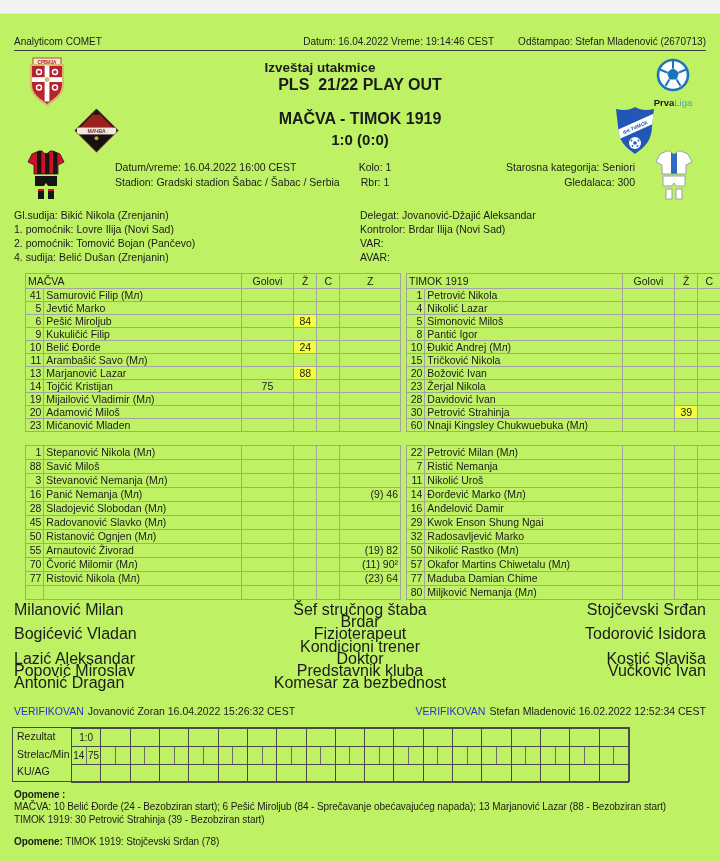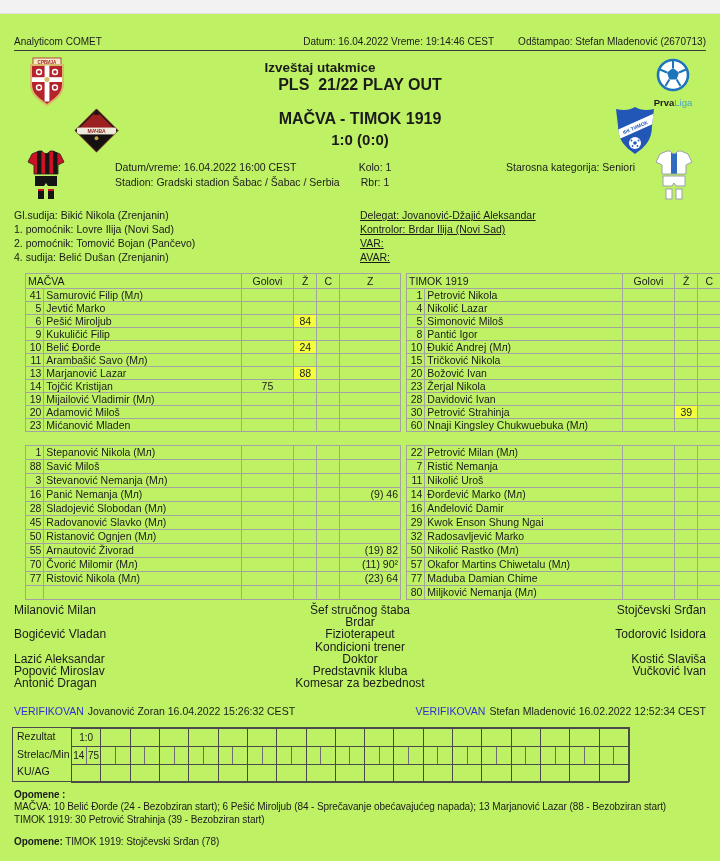--- a/index.html
+++ b/index.html
@@ -20,39 +20,39 @@
   .t-report{top:60px;left:0;width:640px;font-size:13.5px;}
   .t-comp{top:76px;left:0;width:720px;font-size:16px;}
   .t-match{top:110px;left:0;width:720px;font-size:16px;}
   .t-score{top:131px;left:0;width:720px;font-size:15px;}
   
   .info-left{top:160px;left:115px;font-size:10.5px;line-height:15px;}
   .info-mid{top:160px;left:330px;width:90px;font-size:10.5px;line-height:15px;text-align:center;}
   .info-right{top:160px;left:420px;width:215px;font-size:10.5px;line-height:15px;text-align:right;}
   
   .off-left{top:208px;left:14px;font-size:10.5px;line-height:14px;}
-  .off-right{top:208px;left:360px;font-size:10.5px;line-height:14px;text-decoration:underline;}
+  .off-right{top:208px;left:360px;font-size:10.5px;line-height:14px;}
   
   .squads{top:273px;left:25px;display:flex;gap:5px;}
   table.roster{border-collapse:collapse;table-layout:fixed;width:376px;font-size:10.5px;}
   table.roster td,table.roster th{border:1px solid #a3a3a3;height:12px;line-height:12px;
         padding:0 2px;overflow:hidden;white-space:nowrap;font-weight:normal;}
   table.roster th{height:14px;line-height:14px;}
   table.roster.subs{margin-top:13px;}
   table.roster.subs td{height:13px;line-height:13px;}
   .c-no{text-align:right;padding-right:1px;}
   .c-goals{text-align:center;}
   .c-yc{text-align:center;}
   .c-rc{text-align:center;}
   .c-sub{text-align:right;}
   th.c-club{text-align:left;font-weight:bold;}
   th.c-goals,th.c-yc,th.c-rc,th.c-sub{text-align:center;}
   td.hl{background:var(--hl,#f2ff3d);}
   
-  .staff{top:604px;left:14px;width:692px;font-size:12px;}
+  .staff{top:604px;left:14px;width:692px;font-size:16px;}
   .staff-row{display:grid;grid-template-columns:215px 1fr 215px;height:12.2px;line-height:12.2px;}
   .staff-role{text-align:center;}
   .staff-right{text-align:right;}
   
   .verif{top:705px;left:14px;width:692px;display:flex;justify-content:space-between;font-size:10.5px;}
   .verified{color:var(--verified,#3030d0);margin-right:4px;}
   
   .result-box{top:727px;left:12px;width:618px;height:55px;border:1px solid #4a4a4a;
         display:flex;box-sizing:border-box;}
   .result-labels{width:58px;font-size:10.5px;flex:0 0 58px;padding-left:4px;box-sizing:border-box;}
@@ -191,20 +191,21 @@
   <div class="abs info-left">
     <div>Datum/vreme: 16.04.2022 16:00 CEST</div>
     <div>Stadion: Gradski stadion Šabac / Šabac / Serbia</div>
   </div>
   <div class="abs info-mid">
     <div>Kolo: 1</div>
     <div>Rbr: 1</div>
   </div>
   <div class="abs info-right">
     <div>Starosna kategorija: Seniori</div>
+    <div>Gledalaca: 300</div>
   </div>
 
   <div class="abs off-left">
     <div>Gl.sudija: Bikić Nikola (Zrenjanin)</div>
     <div>1. pomoćnik: Lovre Ilija (Novi Sad)</div>
     <div>2. pomoćnik: Tomović Bojan (Pančevo)</div>
     <div>4. sudija: Belić Dušan (Zrenjanin)</div>
   </div>
   <div class="abs off-right">
     <div>Delegat: Jovanović-Džajić Aleksandar</div>

